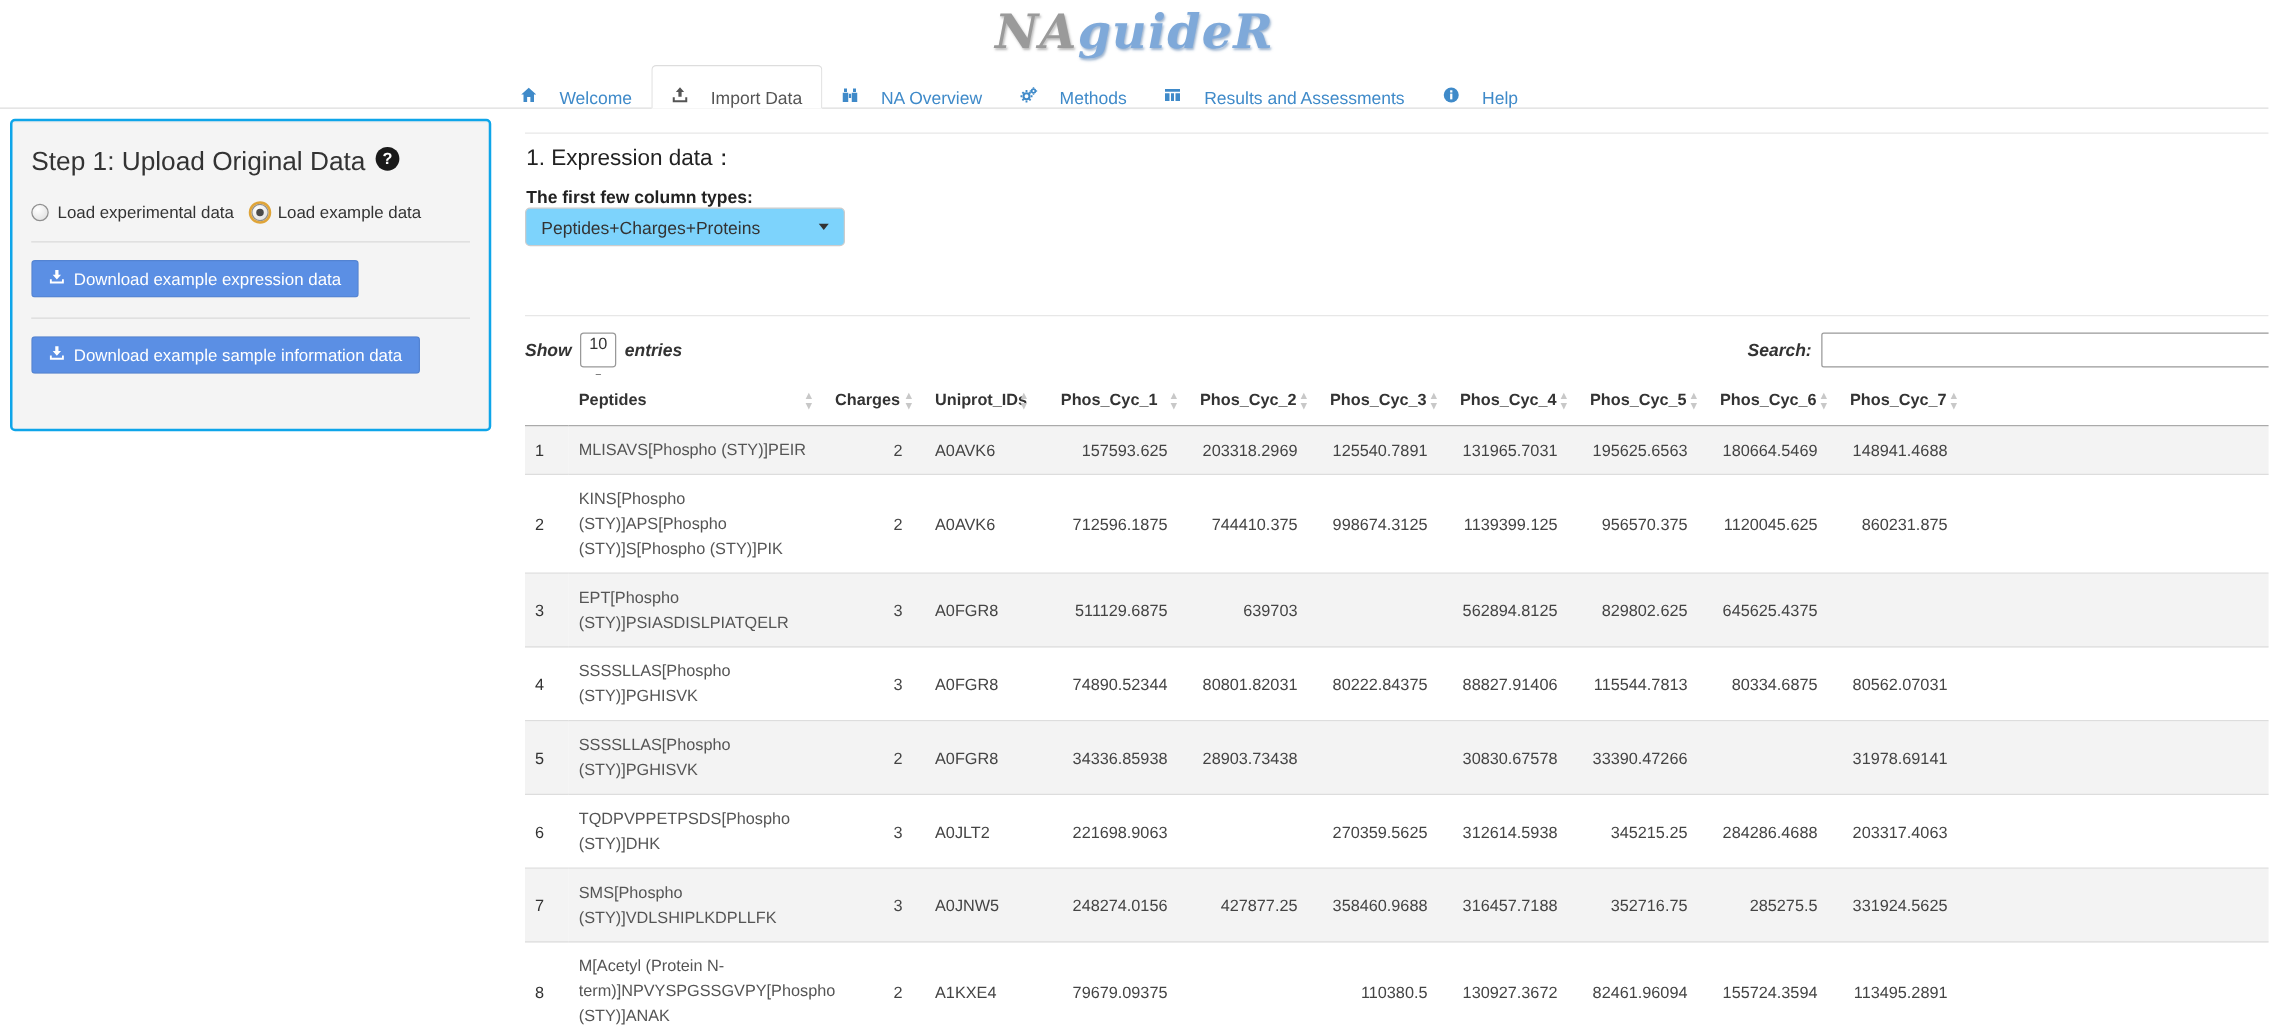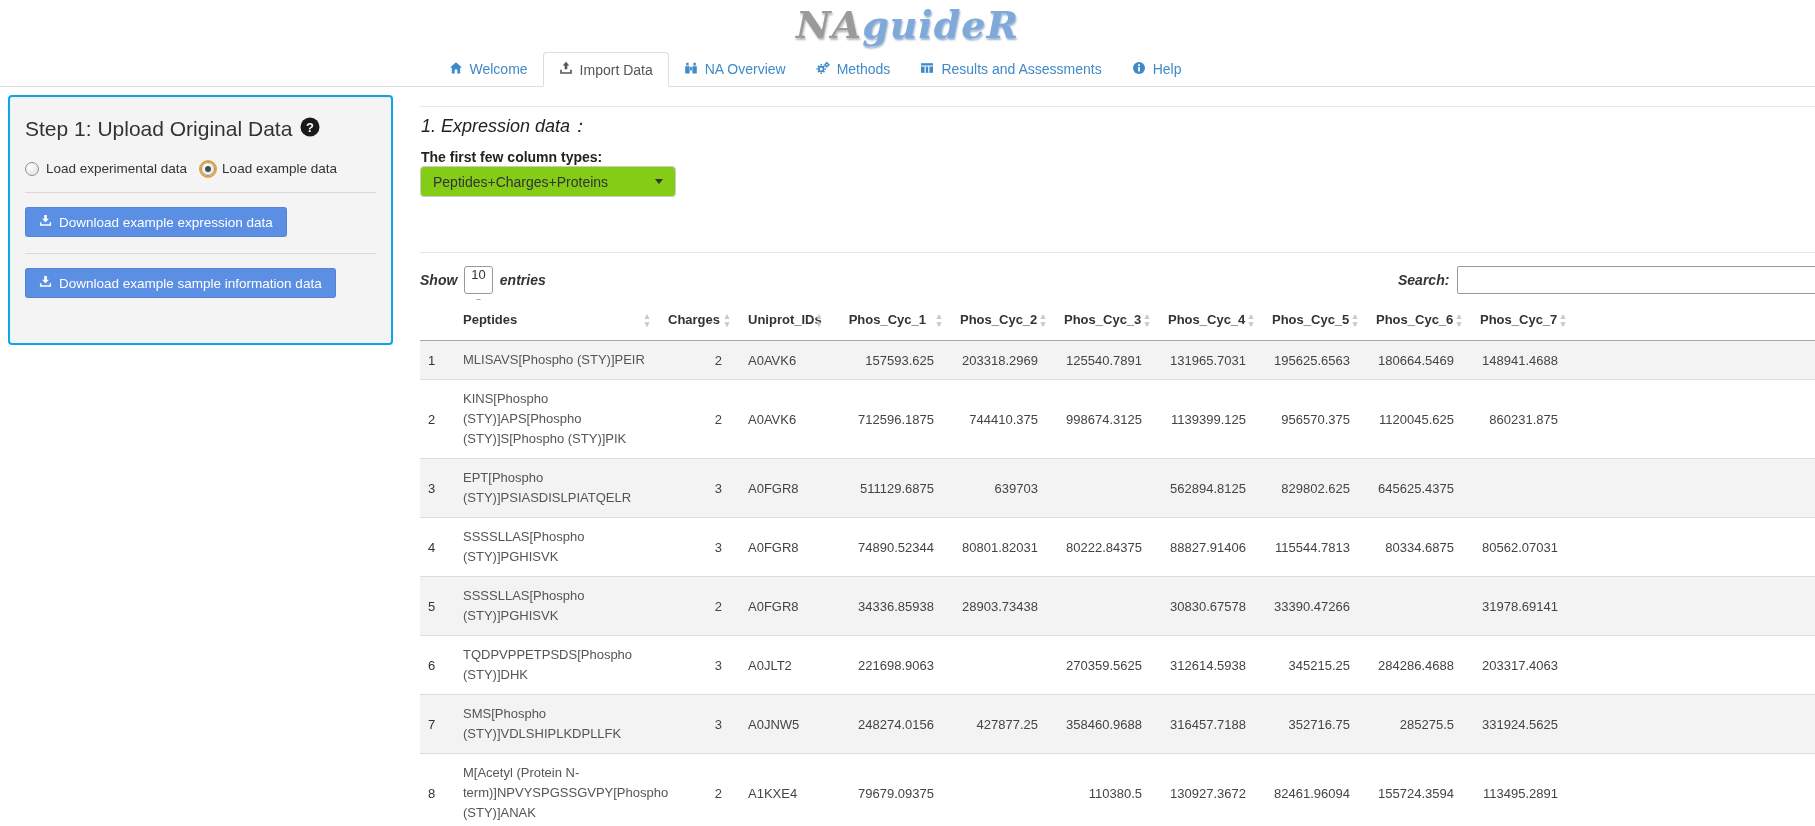--- a/index.html
+++ b/index.html
@@ -10,21 +10,21 @@
   .logo { position:absolute; top:2px; left:0; right:0; text-align:center;
           font-family:"DejaVu Serif", serif; font-style:italic; font-weight:bold;
           font-size:38px; line-height:46px; letter-spacing:1px; }
   .logo-na   { color:var(--logo-gray); text-shadow:1px 2px 2px rgba(100,100,100,.45); }
   .logo-rest { color:var(--logo-blue); text-shadow:1px 2px 2px rgba(60,105,160,.5); }
 
   
   .tabs { position:absolute; top:52px; left:0; right:0; height:35px; display:flex;
           justify-content:center; align-items:stretch; border-bottom:1px solid #ddd;
           padding-right:185px; box-sizing:border-box; }
-  .tab { display:flex; align-items:center; gap:7px; padding:0 15px; font-size:14px;
+  .tab { display:flex; align-items:flex-end; gap:18px; padding:0 15px; font-size:14px;
          color:var(--nav-link); text-decoration:none; cursor:pointer; white-space:nowrap; }
   .tab svg { flex:0 0 auto; }
   .tab.active { background:#fff; border:1px solid #ddd; border-bottom:1px solid #fff;
                 border-radius:4px 4px 0 0; color:var(--active-tab-text); margin-bottom:-1px; }
 
   
   .well { position:absolute; left:8px; top:95px; width:385px; height:250px; box-sizing:border-box;
           background:var(--panel-bg); border:2px solid #0ea5e9; border-radius:4px;
           padding:16px 15px; box-shadow:inset 0 1px 1px rgba(0,0,0,.04); }
   .well-title-row { display:flex; align-items:center; gap:8px; margin-top:4px; }
@@ -38,24 +38,24 @@
                           border-radius:50%; background:#4a4a4a; }
   .panel-hr { border:none; border-top:1px solid #d9d9d9; margin:16px 0 14px 0; }
   .btn-dl { display:inline-flex; align-items:center; gap:7px; height:30px; padding:0 13px;
             background:var(--primary-button); color:#fff; border:1px solid rgba(0,0,0,.08);
             border-radius:3px; font-size:13.5px; font-family:inherit; cursor:pointer; }
 
   
   .content { display:contents; }
   .top-line { position:absolute; left:420px; right:0; top:106px; height:1px; background:#e7e7e7; }
   .mid-line { position:absolute; left:420px; right:0; top:252px; height:1px; background:#e7e7e7; }
-  .section-title { position:absolute; left:421px; top:114px; margin:0; font-size:18px; font-weight:400; color:#222;font-style:italic; }
+  .section-title { position:absolute; left:421px; top:114px; margin:0; font-size:18px; font-weight:400; color:#222; }
   .col-types-label { position:absolute; left:421px; top:149px; font-size:14px; font-weight:700; color:#222; }
   .select-box { position:absolute; left:420px; top:166px; width:256px; height:31px; box-sizing:border-box;
-                border:1px solid #ccc; border-radius:4px; background:#84cc16; display:flex; align-items:center;
+                border:1px solid #ccc; border-radius:4px; background:#7dd3fc; display:flex; align-items:center;
                 justify-content:space-between; padding:0 12px; font-size:14px; color:#333; cursor:pointer; }
   .caret { width:0; height:0; border-left:4px solid transparent; border-right:4px solid transparent;
            border-top:5px solid #333; }
 
   .dt-length { position:absolute; left:420px; top:266px; display:flex; align-items:center; gap:7px; font-size:14px; }
   .dt-lab { font-weight:700; color:#333;font-style:italic; }
   .len-select { border:1px solid #999; border-radius:3px; height:26px; display:inline-flex; align-items:center;
                 padding:0 6px; gap:10px; font-size:13px; color:#333; background:#fff; cursor:pointer;flex-direction:column; }
   .mini-caret::after { content:"▾"; font-size:9px; color:#555; }
   .dt-filter { position:absolute; left:1398px; top:266px; display:flex; align-items:center; gap:8px; font-size:14px; }

